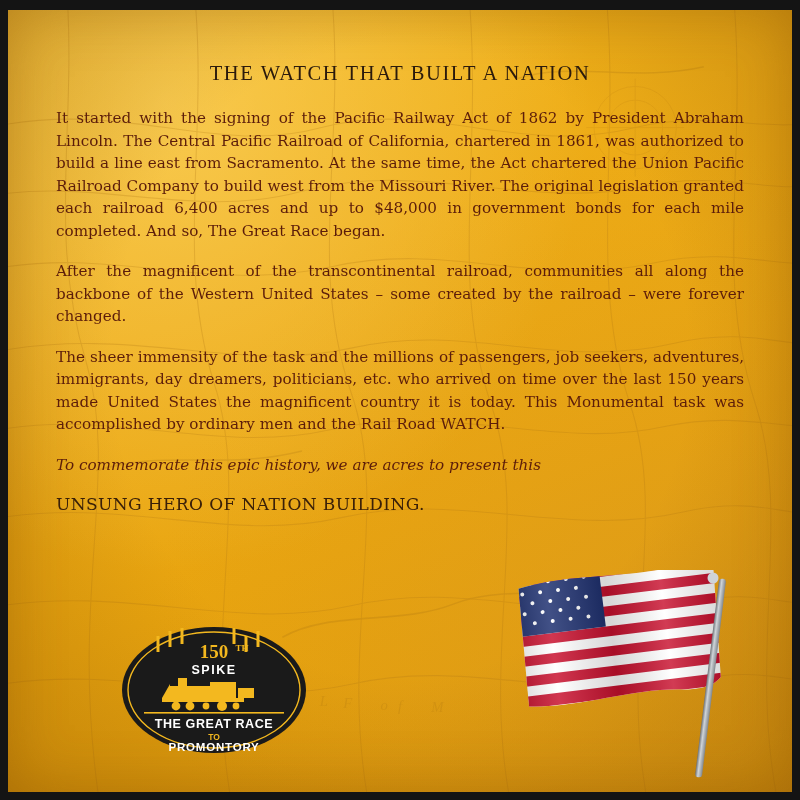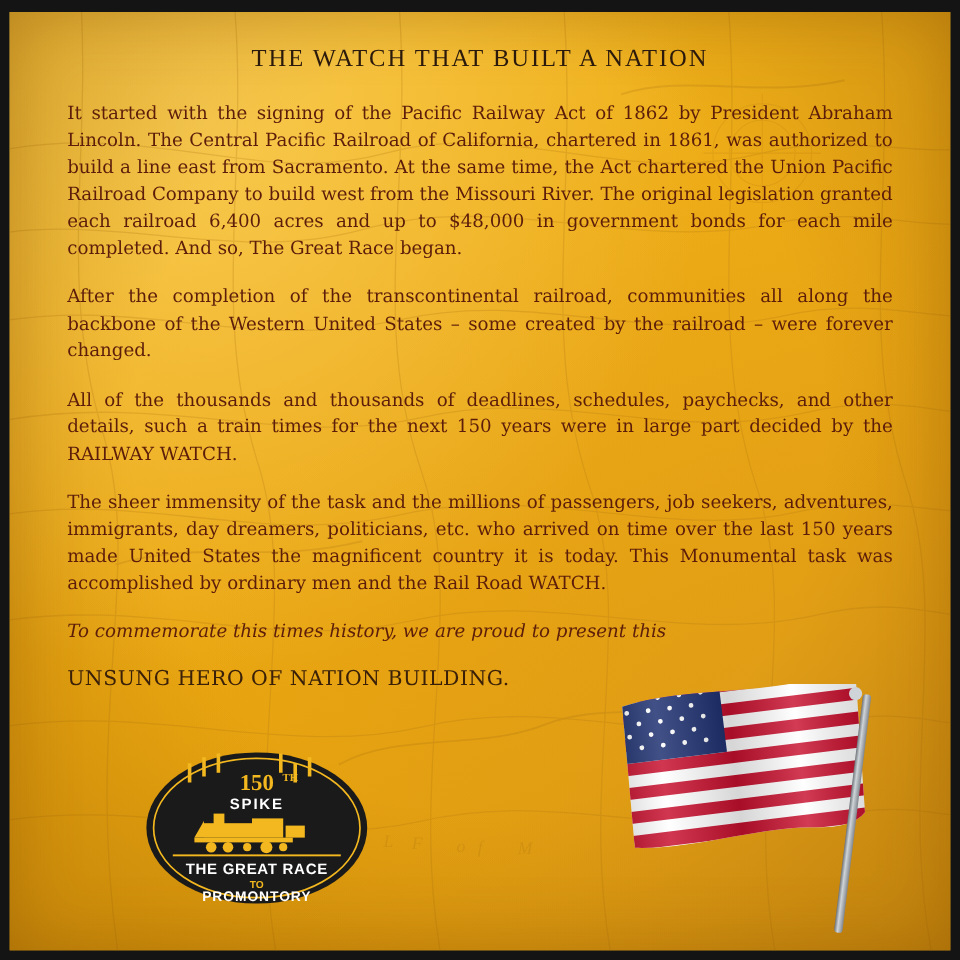--- a/index.html
+++ b/index.html
@@ -48,21 +48,21 @@
     inset: 0;
     pointer-events: none;
     background:
       radial-gradient(ellipse at 50% 45%, rgba(0,0,0,0) 52%, rgba(120,70,0,0.30) 100%);
     box-shadow: inset 0 0 55px rgba(130,75,0,0.35);
   }
 
   .content {
     position: relative;
     z-index: 5;
-    padding: 28px 48px 0 48px;
+    padding: 52px 48px 0 48px;
   }
 
   h1.title {
     margin: 0 0 22px 0;
     text-align: center;
     font-family: "Liberation Serif", serif;
     font-size: 20.5px;
     font-weight: normal;
     letter-spacing: 1.6px;
     color: #2b1a0c;
@@ -171,27 +171,26 @@
       </g>
     </svg>
 
     <div class="vignette"></div>
 
     <div class="content">
       <h1 class="title">THE WATCH THAT BUILT A NATION</h1>
 
       <div class="body-text">
         <p>It started with the signing of the Pacific Railway Act of 1862 by President Abraham Lincoln. The Central Pacific Railroad of California, chartered in 1861, was authorized to build a line east from Sacramento. At the same time, the Act chartered the Union Pacific Railroad Company to build west from the Missouri River. The original legislation granted each railroad 6,400 acres and up to $48,000 in government bonds for each mile completed. And so, The Great Race began.</p>
-        <p>After the completion of the transcontinental railroad, communities all along the backbone of the Western United States – some created by the railroad – were forever changed.</p>
-        <p>All of the thousands and thousands of deadlines, schedules, paychecks, and other details, such a train times for the next 150 years were in large part decided by the RAILWAY WATCH.</p>
+        <p>After the magnificent of the transcontinental railroad, communities all along the backbone of the Western United States – some created by the railroad – were forever changed.</p>
         <p>The sheer immensity of the task and the millions of passengers, job seekers, adventures, immigrants, day dreamers, politicians, etc. who arrived on time over the last 150 years made United States the magnificent country it is today.  This Monumental task was accomplished by ordinary men and the Rail Road WATCH.</p>
       </div>
 
       <div class="closing">
-        <span>To commemorate this times history, we are proud to present this</span>
+        <span>To commemorate this epic history, we are acres to present this</span>
         <span class="unsung">UNSUNG HERO OF NATION BUILDING.</span>
       </div>
     </div>
 
     <svg class="logo" viewBox="0 0 192 132">
       <ellipse cx="96" cy="66" rx="92" ry="63" fill="#1a1a1a"></ellipse>
       <ellipse cx="96" cy="66" rx="86" ry="58" fill="none" stroke="#f3b81f" stroke-width="1.4"></ellipse>
 
       <g stroke="#f3b81f" stroke-width="3">
         <path d="M40,28 L40,12"></path>

